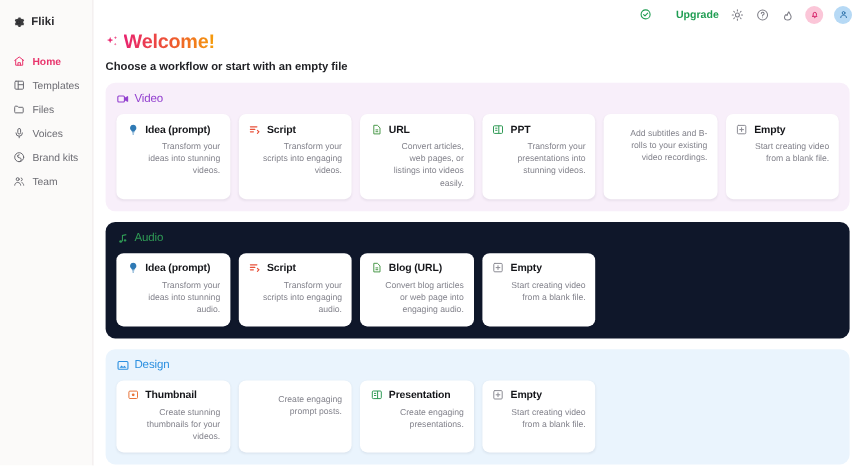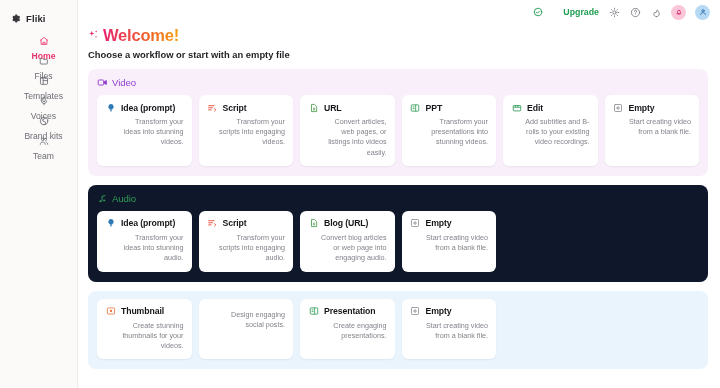--- a/index.html
+++ b/index.html
@@ -19,23 +19,23 @@
     padding-top: 7px;
     flex: 0 0 78px;
   }
   .brand {
     display: flex; align-items: center; gap: 5px;
     padding: 2px 0 0 10px; height: 20px;
   }
   .brand-name { font-size: 9.5px; font-weight: 700; color: #2a2a2e; letter-spacing: .1px; }
   .nav { margin-top: 9px; display: flex; flex-direction: column; }
   .nav-item {
-    display: flex; align-items: center; gap: 6px;
+    display: flex; align-items: flex-end; gap: 6px;
     height: 20px; padding-left: 10px; cursor: pointer;
-    color: #6b6b72; font-size: 8.6px; flex-direction: column;
+    color: #6b6b72; font-size: 8.6px;
   }
   .nav-item .ico { width: 11px; height: 11px; display: flex; align-items: center; justify-content: center; }
   .nav-item.active { color: #e8356d; }
   .nav-item.active .lbl { font-weight: 600; }
   .lbl { line-height: 1; }
 
   
   .main { flex: 1; height: 388px; position: relative; overflow: hidden; background: #fff; }
 
   .topbar {
@@ -110,35 +110,35 @@
               <path d="M5 9.8V20h14V9.8"></path>
               <path d="M9.5 20v-5h5v5"></path>
           </svg>
         </span>
         <span class="lbl">Home</span>
       </div>
 
       <div class="nav-item">
         <span class="ico">
           <svg width="10" height="10" viewBox="0 0 24 24" fill="none" stroke="#6b6b72" stroke-width="2" stroke-linecap="round" stroke-linejoin="round">
-            <path d="M3 7.5a1.5 1.5 0 0 1 1.5-1.5h4l2 2.2h8A1.5 1.5 0 0 1 20 9.7v8.1a1.5 1.5 0 0 1-1.5 1.5h-14A1.5 1.5 0 0 1 3 17.8z"></path>
-          </svg>
-        </span>
-        <span class="lbl">Files</span>
-      </div>
-
-      <div class="nav-item">
-        <span class="ico">
-          <svg width="10" height="10" viewBox="0 0 24 24" fill="none" stroke="#6b6b72" stroke-width="2" stroke-linecap="round" stroke-linejoin="round">
             <rect x="3.5" y="4" width="17" height="16" rx="2"></rect>
               <path d="M10 4v16"></path>
               <path d="M10 11h10.5"></path>
           </svg>
         </span>
         <span class="lbl">Templates</span>
+      </div>
+
+      <div class="nav-item">
+        <span class="ico">
+          <svg width="10" height="10" viewBox="0 0 24 24" fill="none" stroke="#6b6b72" stroke-width="2" stroke-linecap="round" stroke-linejoin="round">
+            <path d="M3 7.5a1.5 1.5 0 0 1 1.5-1.5h4l2 2.2h8A1.5 1.5 0 0 1 20 9.7v8.1a1.5 1.5 0 0 1-1.5 1.5h-14A1.5 1.5 0 0 1 3 17.8z"></path>
+          </svg>
+        </span>
+        <span class="lbl">Files</span>
       </div>
 
       <div class="nav-item">
         <span class="ico">
           <svg width="10" height="10" viewBox="0 0 24 24" fill="none" stroke="#6b6b72" stroke-width="2" stroke-linecap="round" stroke-linejoin="round">
             <rect x="9.2" y="2.6" width="5.6" height="11" rx="2.8"></rect>
               <path d="M5.5 11.5a6.5 6.5 0 0 0 13 0"></path>
               <path d="M12 18v3.2"></path>
           </svg>
         </span>
@@ -297,30 +297,20 @@
                     <path d="M13.6 4.4v15.2"></path>
                     <path d="M6.4 9.2h4.4M6.4 13.4h4.4"></path>
                 </svg>
               </span>
               <span class="card-title">PPT</span>
             </div>
             <div class="card-desc">Transform your presentations into stunning videos.</div>
           </div>
 
           <div class="card">
-            <div class="card-head">
-              <span class="card-ico">
-                <svg width="10" height="10" viewBox="0 0 24 24" fill="none" stroke="#2f9a55" stroke-width="2" stroke-linejoin="round">
-                  <rect x="3" y="6" width="18" height="13" rx="2"></rect>
-                    <path d="M3 10.2h18"></path>
-                    <path d="M8 6v4.2M14 6v4.2"></path>
-                </svg>
-              </span>
-              <span class="card-title">Edit</span>
-            </div>
             <div class="card-desc">Add subtitles and B-rolls to your existing video recordings.</div>
           </div>
 
 
           <div class="card">
             <div class="card-head">
               <span class="card-ico">
                 <svg width="10" height="10" viewBox="0 0 24 24" fill="none" stroke="#8b8b93" stroke-width="2" stroke-linecap="round" stroke-linejoin="round">
                   <rect x="3.6" y="3.6" width="16.8" height="16.8" rx="2"></rect>
                     <path d="M12 8.2v7.6M8.2 12h7.6"></path>
@@ -399,37 +389,46 @@
               </span>
               <span class="card-title">Empty</span>
             </div>
             <div class="card-desc">Start creating video from a blank file.</div>
           </div>
 
         </div>
       </section>
 
       <section class="section design">
+        <div class="sec-head">
+          <span class="ico">
+            <svg width="11" height="11" viewBox="0 0 24 24" fill="none" stroke="#2b8fe0" stroke-width="2" stroke-linejoin="round">
+              <rect x="3" y="5" width="18" height="14" rx="2"></rect>
+                <path d="M5.6 16.2l3.8-4.2 2.8 3 2.4-2.4 3.8 3.6z" fill="#2b8fe0" stroke="none"></path>
+            </svg>
+          </span>
+          <span class="sec-title">Design</span>
+        </div>
         <div class="grid">
 
           <div class="card">
             <div class="card-head">
               <span class="card-ico">
                 <svg width="10" height="10" viewBox="0 0 24 24" fill="none" stroke="#e8743a" stroke-width="2" stroke-linejoin="round">
                   <rect x="3.4" y="4.6" width="17.2" height="14.8" rx="2"></rect>
                     <circle cx="12" cy="12" r="2.8" fill="#e8743a" stroke="none"></circle>
                 </svg>
               </span>
               <span class="card-title">Thumbnail</span>
             </div>
             <div class="card-desc">Create stunning thumbnails for your videos.</div>
           </div>
 
           <div class="card">
-            <div class="card-desc">Design engaging social posts.</div>
+            <div class="card-desc">Create engaging prompt posts.</div>
           </div>
 
           <div class="card">
             <div class="card-head">
               <span class="card-ico">
                 <svg width="10" height="10" viewBox="0 0 24 24" fill="none" stroke="#2f9a55" stroke-width="2" stroke-linejoin="round">
                   <rect x="3" y="4.4" width="18" height="15.2" rx="2"></rect>
                     <path d="M13.6 4.4v15.2"></path>
                     <path d="M6.4 9.2h4.4M6.4 13.4h4.4"></path>
                 </svg>

